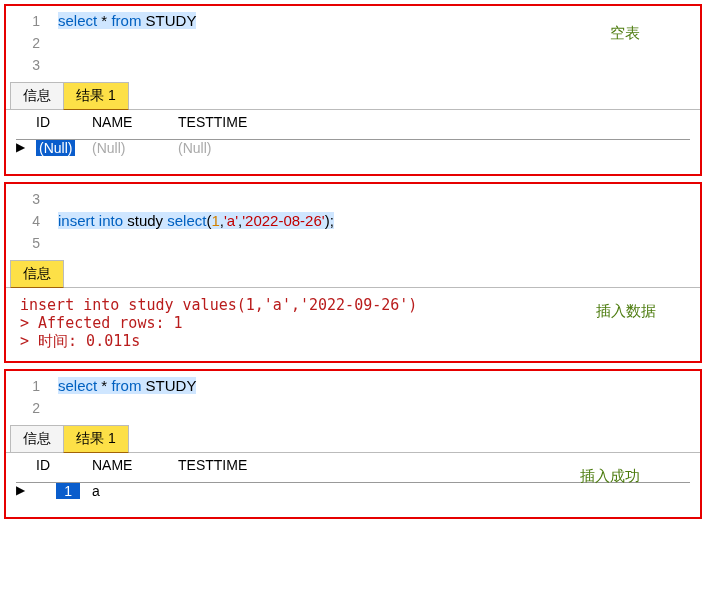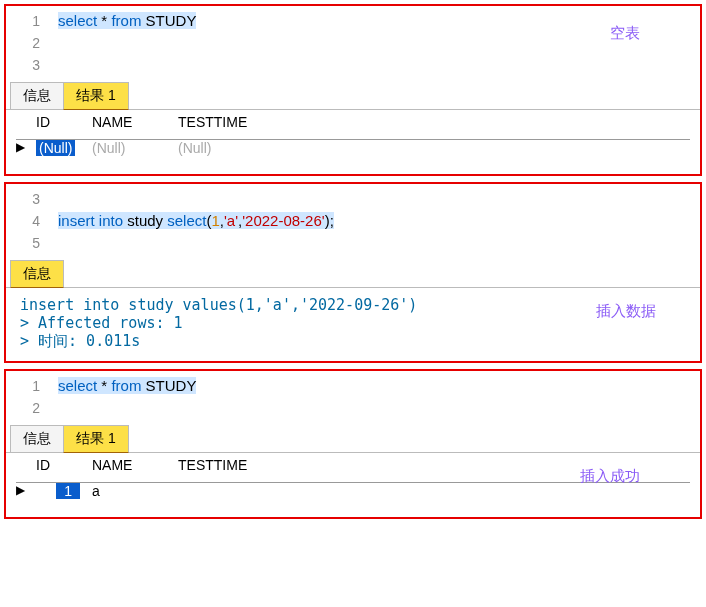--- a/index.html
+++ b/index.html
@@ -1,34 +1,34 @@
 <!DOCTYPE html>
 <html><head>
 <meta charset="utf-8">
 <style>
 *{box-sizing:border-box;font-family:"Microsoft YaHei",Arial,sans-serif}
 body{margin:0;padding:4px;width:706px;background:#fff}
 .panel{border:2px solid #e60000;margin-bottom:6px;background:#fff;position:relative;padding-bottom:6px}
-.anno{position:absolute;color:#8b5cf6;font-size:15px}
+.anno{position:absolute;color:#4d7c0f;font-size:15px}
 .sql-ed{font-family:Consolas,monospace;font-size:15px;padding:4px 0 6px}
 .ln{display:flex;height:22px;line-height:22px}
 .lno{width:52px;text-align:right;padding-right:18px;color:#8a8a8a;font-size:14px}
 .code{flex:1;white-space:pre}
 .kw{color:#0060c0}.str{color:#c00000}.num{color:#d08000}.sel{background:#cfe6ff}
 .tabs{display:flex;border-bottom:1px solid #bbb;height:28px;align-items:flex-end;padding-left:4px}
 .tab{padding:4px 12px;border:1px solid #bbb;background:#f4f4f4;margin-right:-1px;margin-bottom:-1px;font-size:14px;cursor:pointer}
 .tab.act{background:#fde047;border-bottom:1px solid #a16207}
 .tbl{padding:4px 10px 2px}
 .thr,.trr{display:flex;height:26px;}
 .thr{border-bottom:1px solid #999}
 .rowind{width:14px;color:#000;font-size:12px}
 .cell{font-size:14px;padding:0 6px}
 .c1{width:56px}.c2{width:86px}.c3{width:120px}
 .th{color:#000}.nullsel{background:#0a5dcc;color:#fff;padding:0 3px}.nul{color:#aaa}
-.msg{padding:8px 14px 4px;font-family:Consolas,monospace;font-size:15px;color:#0369a1;white-space:pre-line}
+.msg{padding:8px 14px 4px;font-family:Consolas,monospace;font-size:15px;color:#b91c1c;white-space:pre-line}
 .wm{position:absolute;right:18px;bottom:10px;text-align:right;line-height:1.05}
 .wm1{color:#3a78d6;font-size:20px;letter-spacing:6px}
 .wm2{color:#3a78d6;font-size:18px}
 </style>
 </head>
 <body>
 
 <div class="panel">
   <div class="anno" style="top:18px;right:60px">空表</div>
   <div class="sql-ed" id="ed1">

